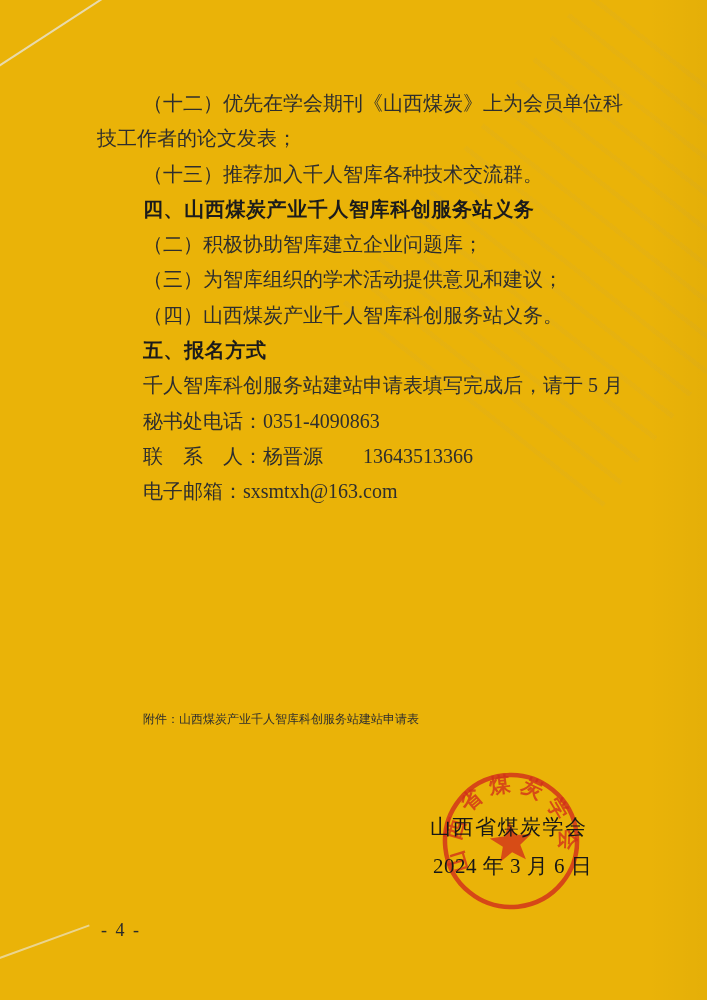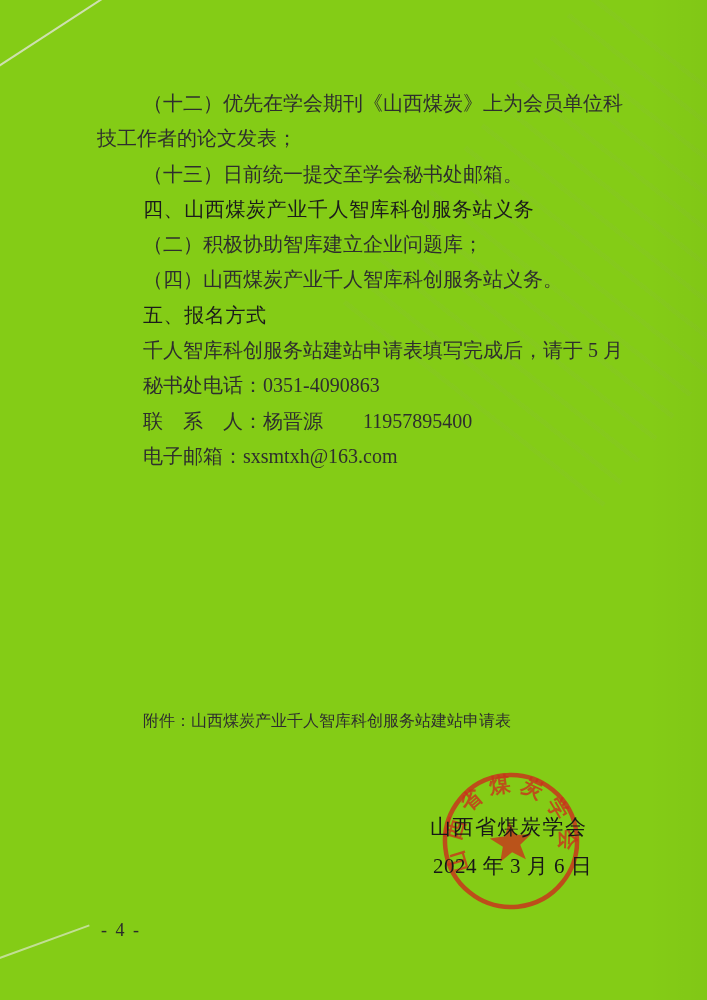--- a/index.html
+++ b/index.html
@@ -1,20 +1,20 @@
 <!DOCTYPE html>
 <html><head>
 <meta charset="utf-8">
 <style>
   html, body { margin: 0; padding: 0; background: #ffffff; }
   .page {
     position: relative;
     width: 707px;
     height: 1000px;
-    background: #84cc16;
+    background: #eab308;
     overflow: hidden;
     font-family: "Liberation Serif", "DejaVu Serif", serif;
     color: #2e2e2e;
   }
   
   .artifact-tl {
     position: absolute; left: -12px; top: 72px;
     width: 160px; height: 2px;
     background: #e7e7e3; opacity: .75;
     transform: rotate(-33deg); transform-origin: left center;
@@ -42,25 +42,25 @@
     position: absolute; left: 97px; top: 86px; width: 540px;
   }
   .line {
     height: 35.3px; line-height: 35.3px;
     font-size: 20px; white-space: pre;
     color: #2e2e2e;
   }
   .line.indent { padding-left: 46px; }
   .line.heading {
     font-family: "Liberation Sans", "DejaVu Sans", sans-serif;
-    font-weight: normal; color: #1b1b1b; letter-spacing: .6px;
+    font-weight: bold; color: #1b1b1b; letter-spacing: .6px;
   }
   .attachment-line {
     position: absolute; left: 143px; top: 711px;
-    font-size: 16px; white-space: pre; color: #2e2e2e;
+    font-size: 12px; white-space: pre; color: #2e2e2e;
   }
   
   .seal {
     position: absolute; left: 436px; top: 766px;
     width: 150px; height: 150px;
     transform: rotate(-6deg);
     opacity: .92;
     z-index: 1;
   }
   
@@ -86,28 +86,29 @@
 <div class="page">
 
   <div class="artifact-tl"></div>
   <div class="artifact-bl"></div>
   <div class="artifact-ghost"></div>
   <div class="artifact-right-edge"></div>
 
   <div class="doc-lines">
       <div class="line indent">（十二）优先在学会期刊《山西煤炭》上为会员单位科</div>
       <div class="line">技工作者的论文发表；</div>
-      <div class="line indent">（十三）日前统一提交至学会秘书处邮箱。</div>
+      <div class="line indent">（十三）推荐加入千人智库各种技术交流群。</div>
       <div class="line heading indent">四、山西煤炭产业千人智库科创服务站义务</div>
       <div class="line indent">（二）积极协助智库建立企业问题库；</div>
+      <div class="line indent">（三）为智库组织的学术活动提供意见和建议；</div>
       <div class="line indent">（四）山西煤炭产业千人智库科创服务站义务。</div>
       <div class="line heading indent">五、报名方式</div>
       <div class="line indent">千人智库科创服务站建站申请表填写完成后，请于 5 月</div>
       <div class="line indent">秘书处电话：0351-4090863</div>
-      <div class="line indent">联　系　人：杨晋源　　11957895400</div>
+      <div class="line indent">联　系　人：杨晋源　　13643513366</div>
       <div class="line indent">电子邮箱：sxsmtxh@163.com</div>
     </div>
 
   <div class="attachment-line">附件：山西煤炭产业千人智库科创服务站建站申请表</div>
 
   <svg class="seal" viewBox="0 0 150 150" xmlns="http://www.w3.org/2000/svg">
     <circle cx="75" cy="75" r="66" fill="none" stroke="#cf241c" stroke-width="4.5" stroke-opacity="0.82"></circle>
     <polygon points="75,55 80.4,69.6 95.9,70.2 83.8,79.8 87.9,94.8 75,86.2 62.1,94.8 66.3,79.8 54.1,70.2 69.6,69.6" fill="#cf241c" fill-opacity="0.78"></polygon>
     <defs>
       <path id="seal-arc" d="M 31.7,100 A 50,50 0 1 1 118.3,100" fill="none"></path>

